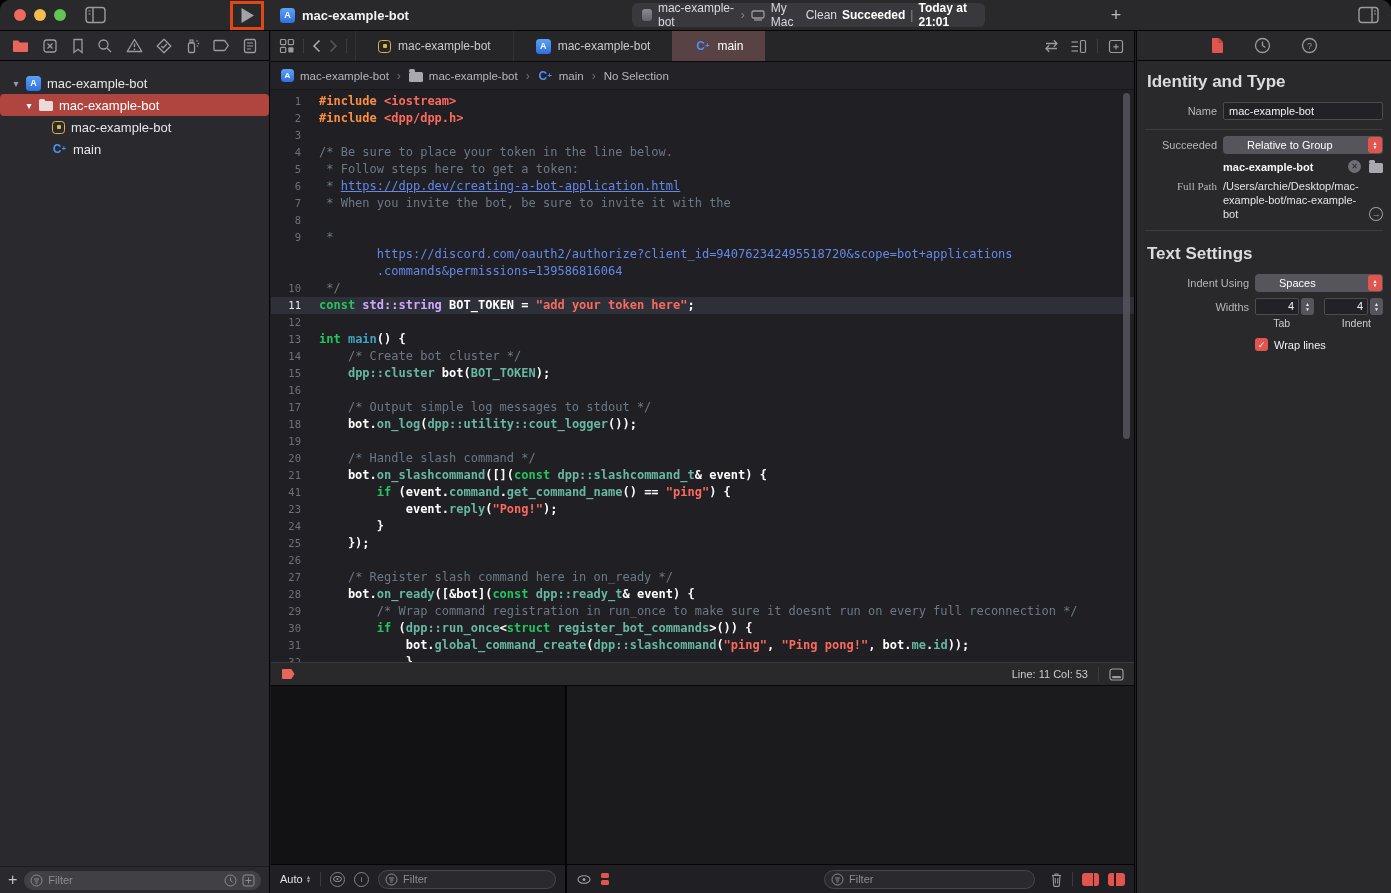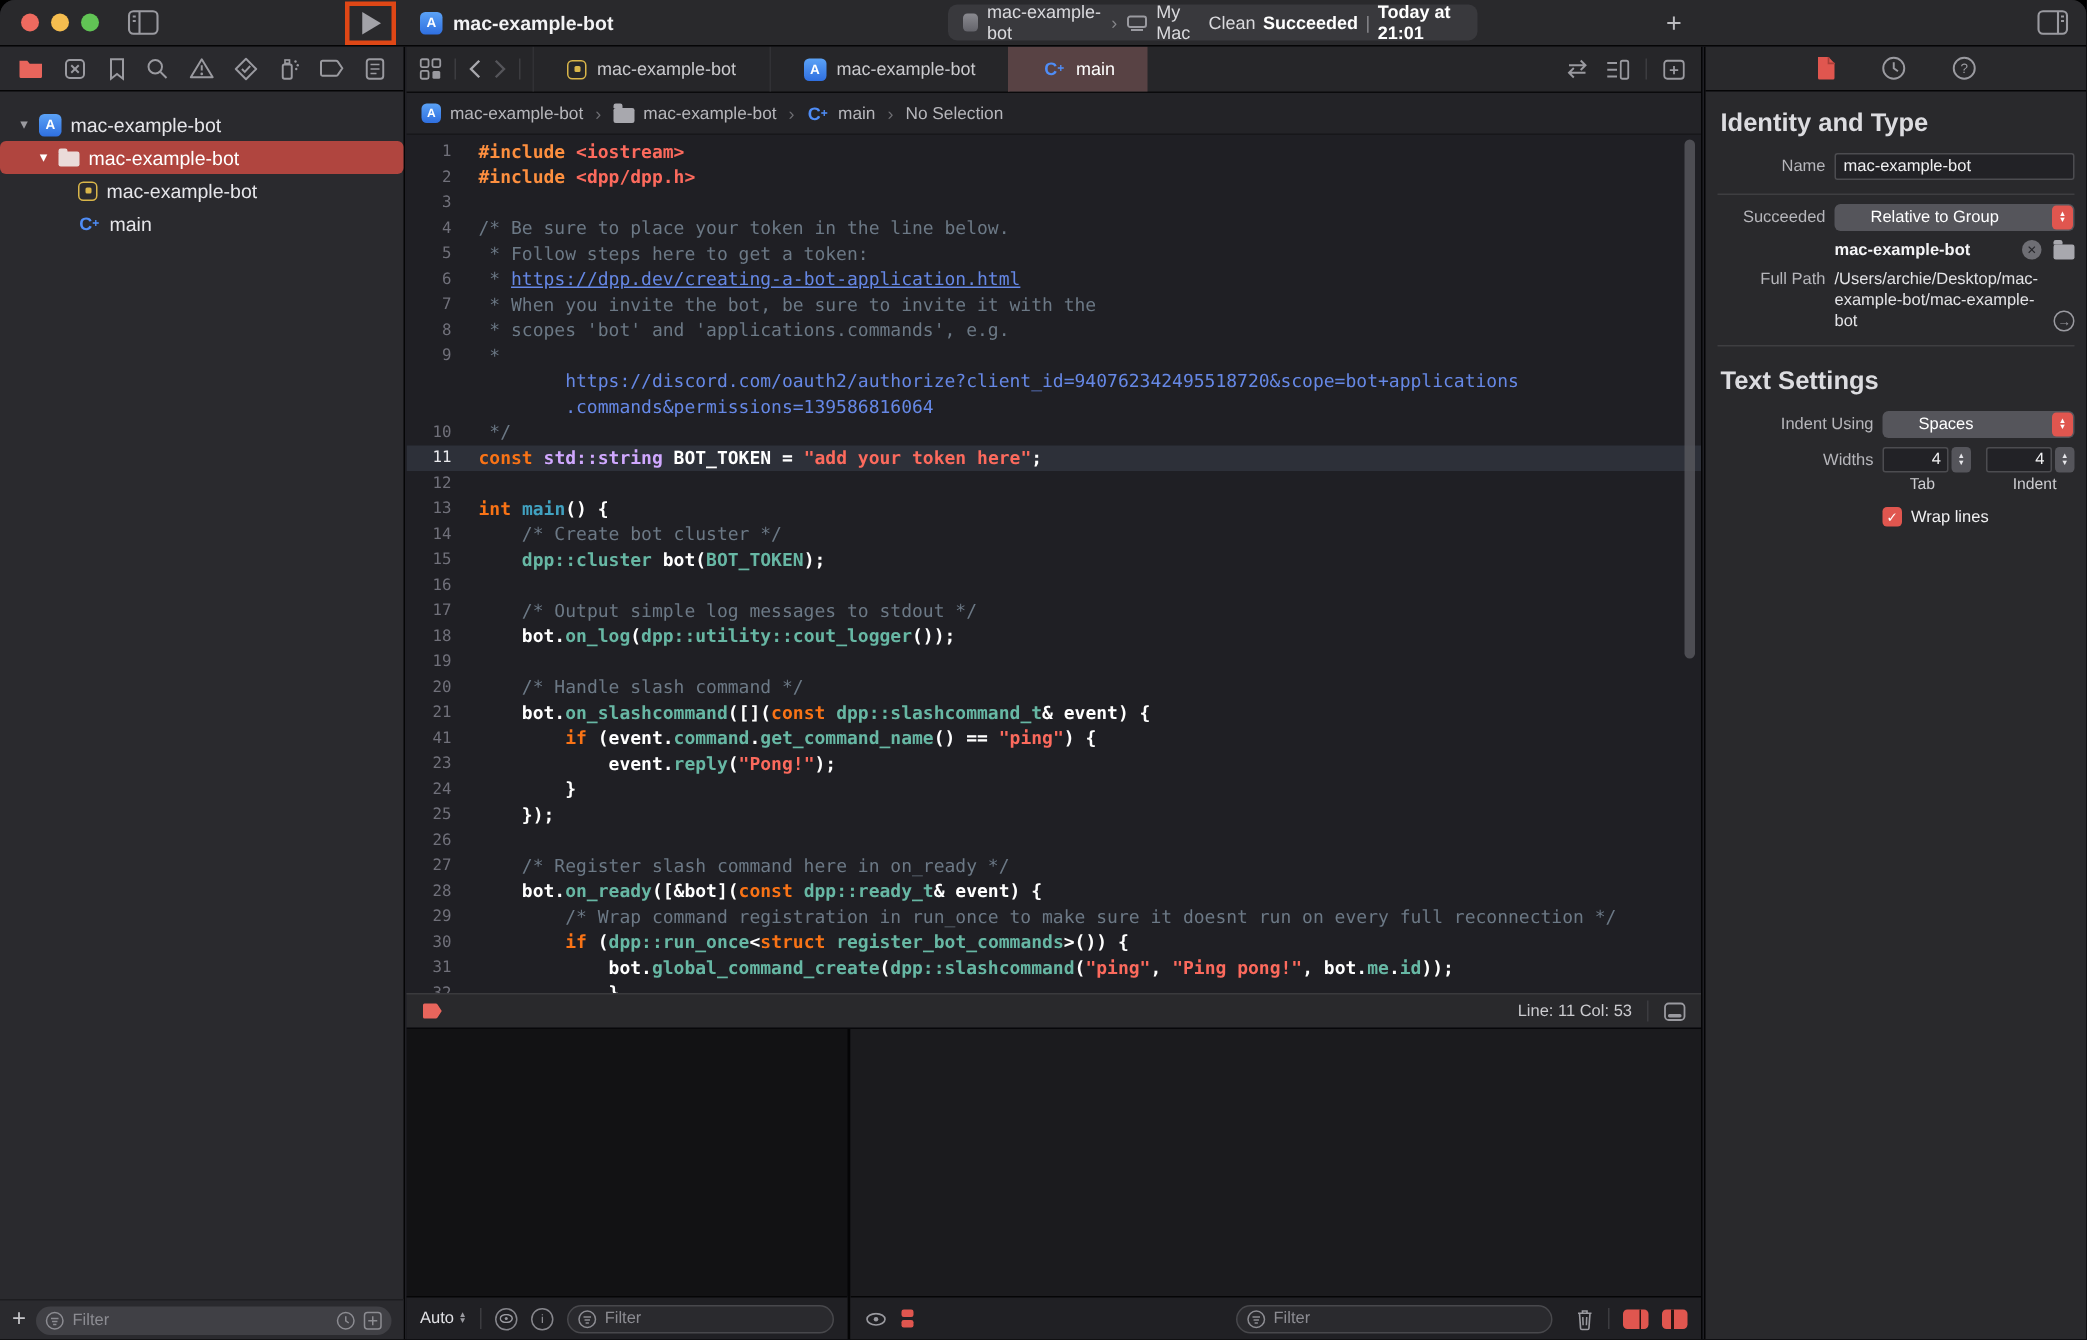--- a/index.html
+++ b/index.html
@@ -94,21 +94,21 @@
     font-family:"DejaVu Sans Mono", monospace; }
   .crow { display:flex; height:17px; line-height:17px; }
   .crow.cur { background:#2d3039; }
   .gut { width:40px; padding-right:10px; text-align:right; color:#70707a;
     font-size:10.5px; flex-shrink:0; }
   .crow.cur .gut { color:#e9e9ed; }
   .cd { white-space:pre; font-size:12px; margin-left:8px; font-weight:600; color:#fff; }
   .tk-cmt { color:#6c7986; font-weight:400; }
   .tk-url { color:#6688e6; font-weight:400; }
   .tk-urlu { color:#6688e6; font-weight:400; text-decoration:underline; }
-  .tk-kw { color:#f97316; font-weight:700; }
+  .tk-kw { color:#22c55e; font-weight:700; }
   .tk-str { color:#fc6a5d; }
   .tk-pre { color:#fd8f3f; font-weight:700; }
   .tk-type { color:#d0a8ff; }
   .tk-fn { color:#67b7a4; }
   .tk-decl { color:#41a1c0; }
   .tk-pln { color:#fff; }
   .scrollbar { position:absolute; right:4px; top:3px; width:7px; height:346px;
     background:#56565c; border-radius:4px; opacity:.85; }
   
   .debugbar { height:24px; background:#29292c; border-top:1px solid #3a3a3d;
@@ -462,21 +462,20 @@
           <div class="crow">
             <span class="gut">6</span>
             <span class="cd"><span class="tk-cmt"> * </span><span class="tk-urlu">https://dpp.dev/creating-a-bot-application.html</span></span>
           </div>
           <div class="crow">
             <span class="gut">7</span>
             <span class="cd"><span class="tk-cmt"> * When you invite the bot, be sure to invite it with the</span></span>
           </div>
           <div class="crow">
             <span class="gut">8</span>
-            <span class="cd"><span class="tk-cmt"> * scopes 'bot' and 'applications.commands', e.g.</span></span>
           </div>
           <div class="crow">
             <span class="gut">9</span>
             <span class="cd"><span class="tk-cmt"> *</span></span>
           </div>
           <div class="crow">
             <span class="gut"></span>
             <span class="cd"><span class="tk-url">        https://discord.com/oauth2/authorize?client_id=940762342495518720&amp;scope=bot+applications</span></span>
           </div>
           <div class="crow">
@@ -707,21 +706,21 @@
     <div class="irow groupline">
       <span class="ilabel"></span>
       <span class="gname">mac-example-bot</span>
       <span class="gicons">
         <span class="circx">✕</span>
         <span class="ic ic-folder"></span>
       </span>
     </div>
 
     <div class="irow" style="align-items:flex-start;">
-      <span class="ilabel" style="margin-top:1px;">Full Path</span>
+      <span class="ilabel" style="margin-top:1px;font-family:Liberation Serif, serif;">Full Path</span>
       <span class="fullpath">/Users/archie/Desktop/mac-example-bot/mac-example-bot</span>
       <span class="patharrow">→</span>
     </div>
     <div class="ihr"></div>
 
     <div class="section-h">Text Settings</div>
 
     <div class="irow">
       <span class="ilabel wide">Indent Using</span>
       <span class="idrop">

